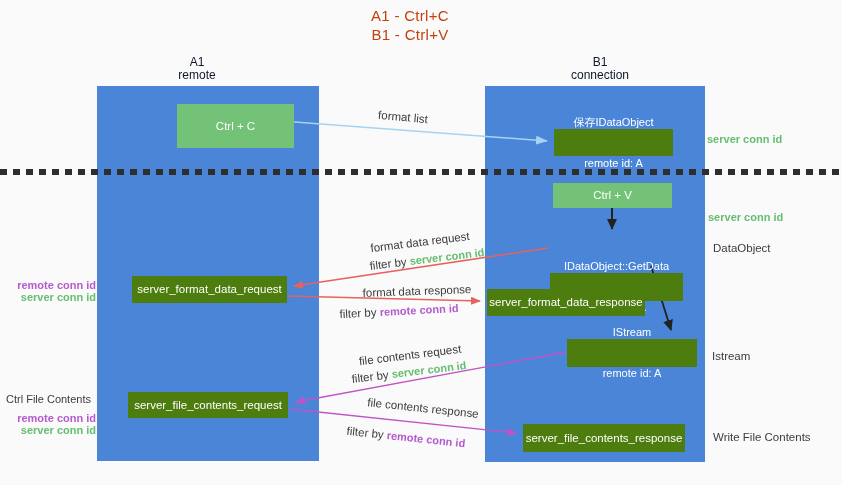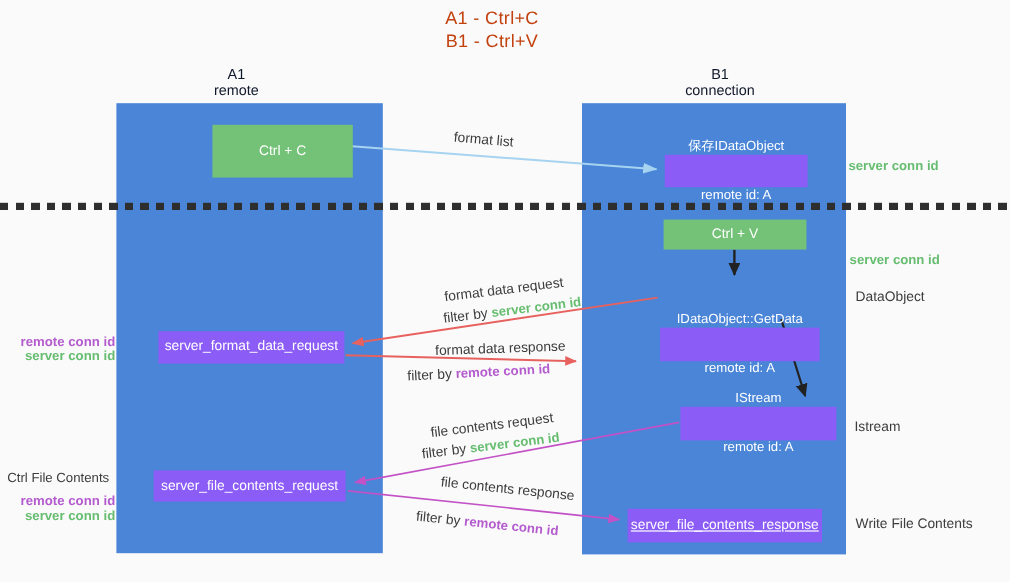--- a/index.html
+++ b/index.html
@@ -42,30 +42,30 @@
     position:absolute;left:0;top:0;z-index:3;
   }
   .node{
     position:absolute;z-index:4;
     display:flex;flex-direction:column;
     align-items:center;justify-content:center;
     color:#fff;font-size:11.5px;line-height:13px;
     text-align:center;
   }
   .green{background:#74c277;}
-  .orange{background:#8b5cf6;gap:28px;}
+  .orange{background:#4d7c0f;gap:28px;}
   #box-ctrl-c{left:137px;top:104px;width:117px;height:44px;margin-left:40px;}
   #box-save-dobj{left:554px;top:129px;width:119px;height:27px;font-size:11px;}
   #box-ctrl-v{left:553px;top:183px;width:119px;height:25px;}
   #box-getdata{left:550px;top:237px;width:133px;height:28px;font-size:11px;margin-top:36px;}
   #box-fmt-req{left:132px;top:276px;width:155px;height:27px;}
   #box-fmt-resp{left:487px;top:289px;width:158px;height:27px;}
   #box-istream{left:567px;top:339px;width:130px;height:28px;font-size:11px;}
   #box-file-req{left:128px;top:392px;width:160px;height:26px;justify-content:center;}
-  #box-file-resp{left:523px;top:424px;width:162px;height:28px;text-decoration:underline;}
+  #box-file-resp{left:523px;top:424px;width:162px;height:28px;}
   .side-label{
     position:absolute;z-index:4;
     font-size:11.5px;color:#3c3c3c;white-space:nowrap;
   }
   .grn{color:#66bd70;font-weight:bold;font-size:11px;}
   .pur{color:#b45bce;font-weight:bold;font-size:11px;}
   .left-block{
     position:absolute;z-index:4;width:90px;text-align:right;
     font-size:11px;line-height:12px;white-space:nowrap;
   }
@@ -133,20 +133,23 @@
   <div class="node green" id="box-ctrl-v">
     <div>Ctrl + V</div>
   </div>
   <div class="node orange" id="box-getdata">
     <div>IDataObject::GetData</div>
     <div>remote id: A</div>
   </div>
   <div class="node orange" id="box-fmt-req">
     <div>server_format_data_request</div>
   </div>
+  <div class="node orange" id="box-fmt-resp">
+    <div>server_format_data_response</div>
+  </div>
   <div class="node orange" id="box-istream">
     <div>IStream</div>
     <div>remote id: A</div>
   </div>
   <div class="node orange" id="box-file-req">
     <div>server_file_contents_request</div>
   </div>
   <div class="node orange" id="box-file-resp">
     <div>server_file_contents_response</div>
   </div>

